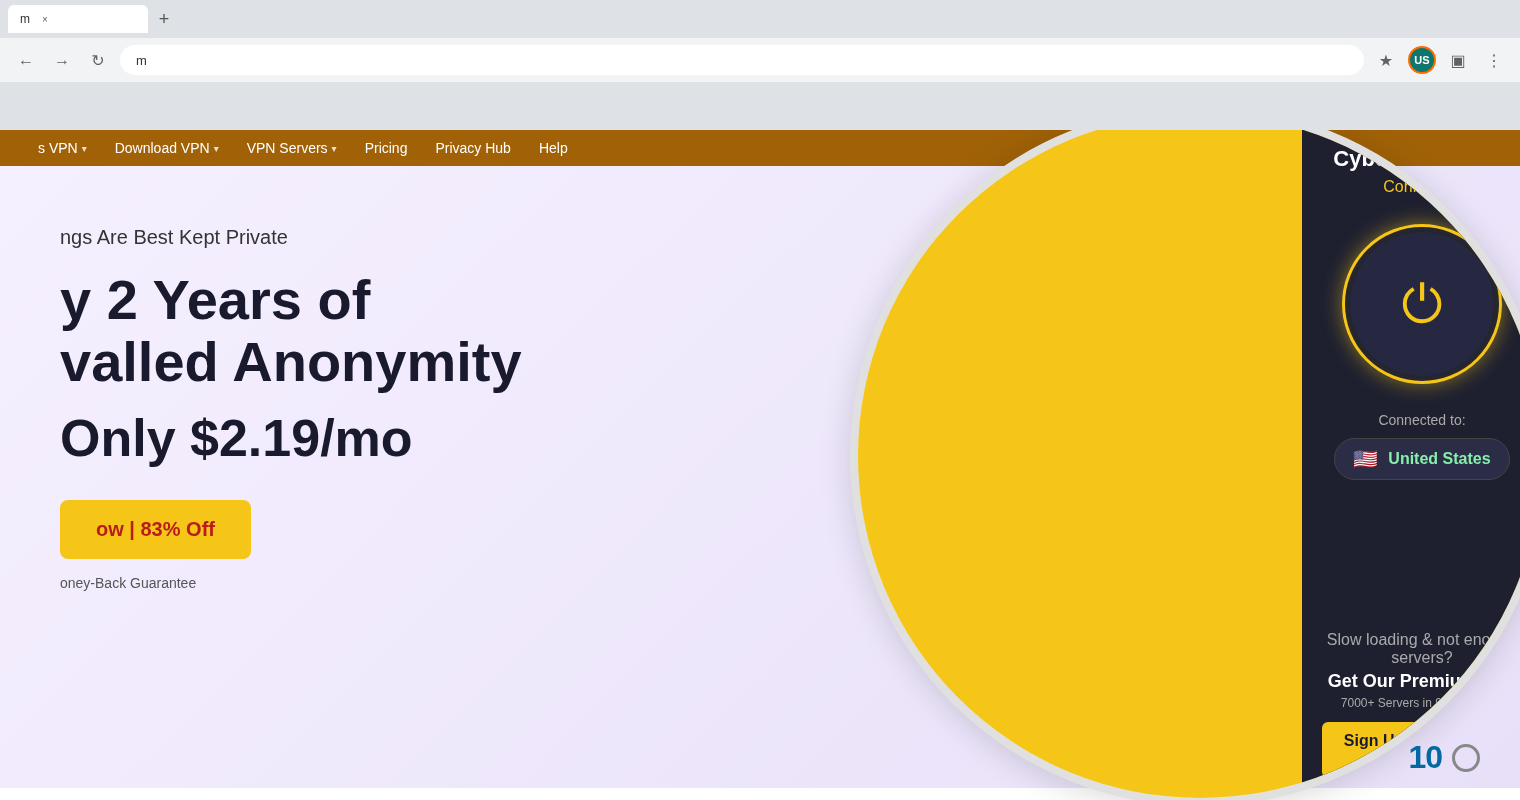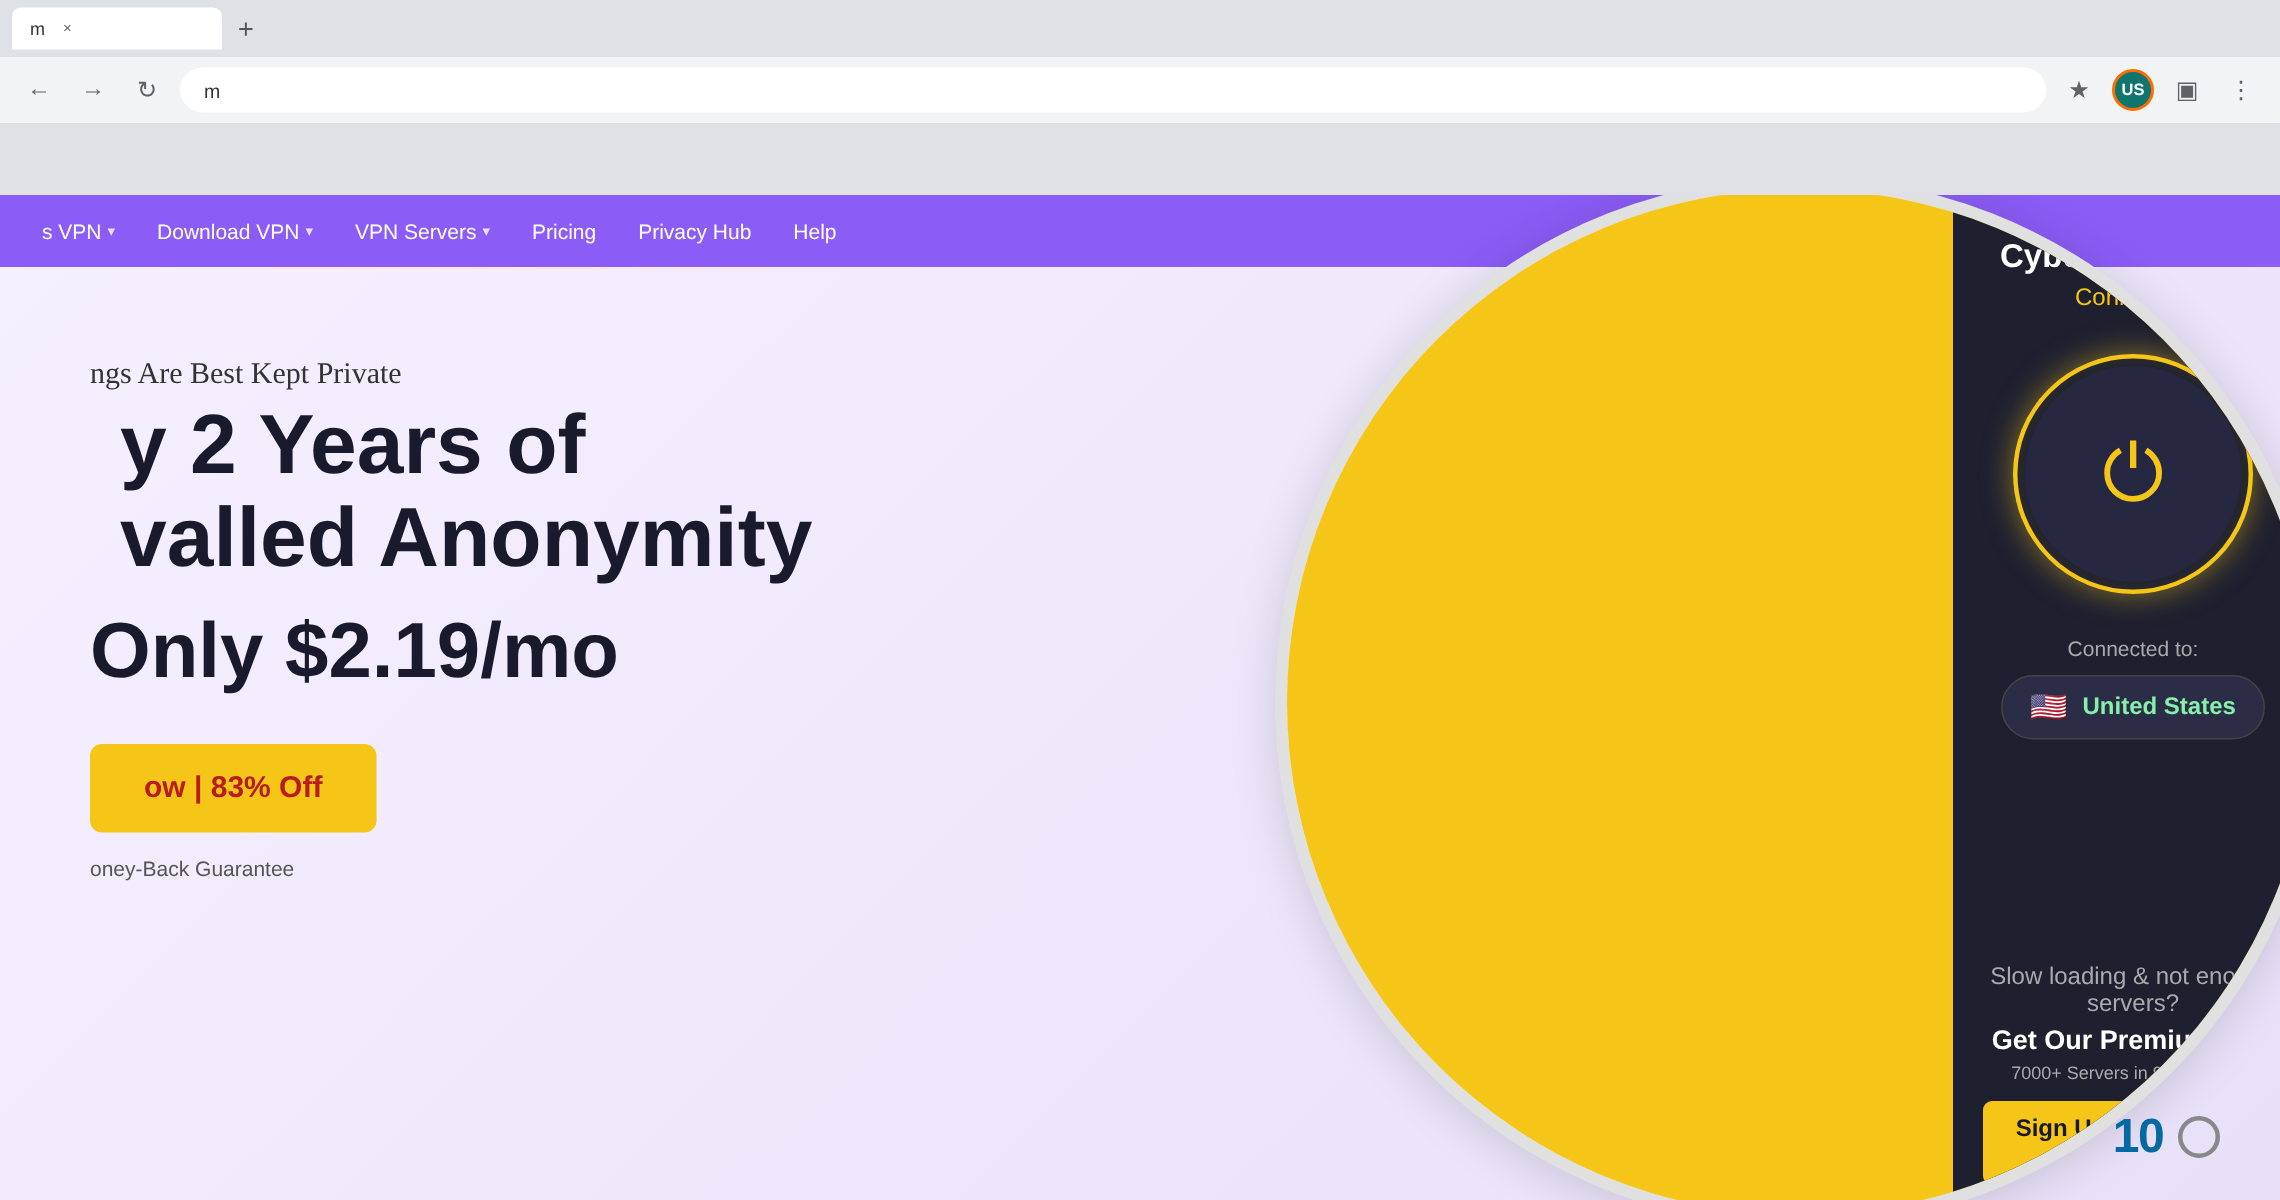--- a/index.html
+++ b/index.html
@@ -121,25 +121,25 @@
       top: 130px;
       left: 0;
       right: 0;
       bottom: 0;
       background: #fff;
       overflow: hidden;
     }
 
     
     .nav-bar {
-      background: #8b5cf6;
-      height: 48px;
-      display: flex;
-      align-items: center;
-      padding: 0 14px;
+      background: #a16207;
+      height: 36px;
+      display: flex;
+      align-items: center;
+      padding: 0 24px;
       gap: 0;
     }
 
     .nav-item {
       color: #fff;
       font-size: 14px;
       padding: 0 14px;
       height: 48px;
       display: flex;
       align-items: center;
@@ -157,31 +157,29 @@
     .hero-section {
       background: linear-gradient(135deg, #f5f0ff 0%, #e8e0f8 100%);
       padding: 60px 60px;
       height: calc(100% - 48px);
       position: relative;
     }
 
     .hero-subtitle {
       font-size: 20px;
       color: #333;
-      margin-bottom: 4px;
-      font-family: Liberation Serif, serif;
+      margin-bottom: 20px;
     }
 
     .hero-title {
       font-size: 56px;
       font-weight: 900;
       color: #1a1a2e;
       line-height: 1.1;
       margin-bottom: 16px;
-      margin-left: 20px;
     }
 
     .hero-price {
       font-size: 52px;
       font-weight: 900;
       color: #1a1a2e;
       margin-bottom: 32px;
     }
 
     .cta-btn {

